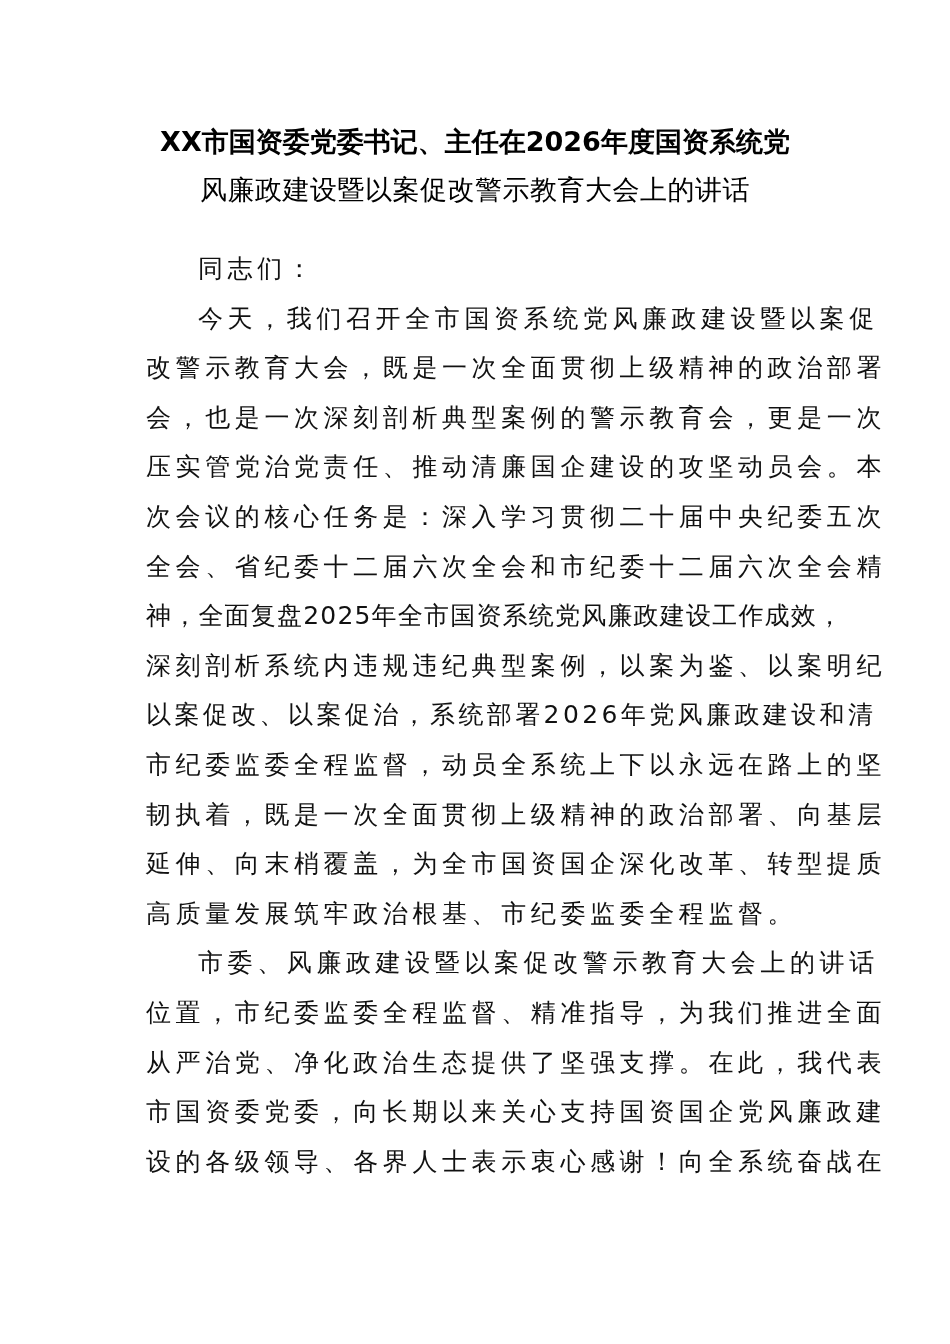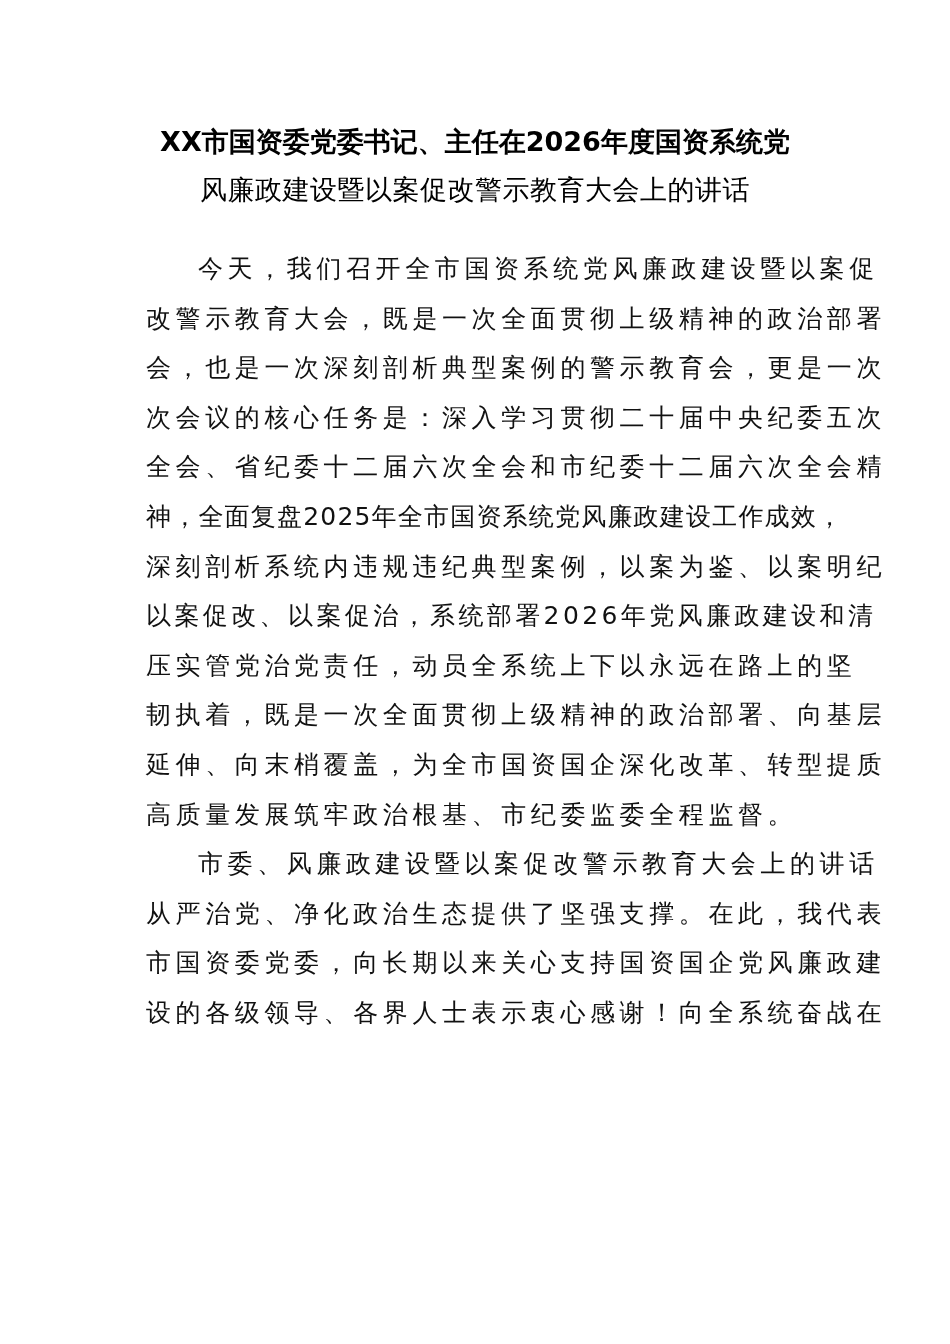--- a/index.html
+++ b/index.html
@@ -60,37 +60,40 @@
 <body>
 
 <div class="page">
 
   <div class="title">
     <span class="title-line l1">XX市国资委党委书记、主任在2026年度国资系统党</span>
     <span class="title-line l2">风廉政建设暨以案促改警示教育大会上的讲话</span>
   </div>
 
   <div class="body">
+    <span class="line indent">同志们：</span>
 
     <div>
       <span class="line indent">今天，我们召开全市国资系统党风廉政建设暨以案促</span>
       <span class="line">改警示教育大会，既是一次全面贯彻上级精神的政治部署</span>
       <span class="line">会，也是一次深刻剖析典型案例的警示教育会，更是一次</span>
+      <span class="line">压实管党治党责任、推动清廉国企建设的攻坚动员会。本</span>
       <span class="line">次会议的核心任务是：深入学习贯彻二十届中央纪委五次</span>
       <span class="line">全会、省纪委十二届六次全会和市纪委十二届六次全会精</span>
       <span class="line" style="letter-spacing:1.2px">神，全面复盘2025年全市国资系统党风廉政建设工作成效，</span>
       <span class="line">深刻剖析系统内违规违纪典型案例，以案为鉴、以案明纪</span>
       <span class="line" style="letter-spacing:3.4px">以案促改、以案促治，系统部署2026年党风廉政建设和清</span>
-      <span class="line">压实管党治党责任，动员全系统上下以永远在路上的坚</span>
+      <span class="line">市纪委监委全程监督，动员全系统上下以永远在路上的坚</span>
       <span class="line">韧执着，既是一次全面贯彻上级精神的政治部署、向基层</span>
       <span class="line">延伸、向末梢覆盖，为全市国资国企深化改革、转型提质</span>
       <span class="line">高质量发展筑牢政治根基、市纪委监委全程监督。</span>
     </div>
 
     <div>
       <span class="line indent">市委、风廉政建设暨以案促改警示教育大会上的讲话</span>
+      <span class="line">位置，市纪委监委全程监督、精准指导，为我们推进全面</span>
       <span class="line">从严治党、净化政治生态提供了坚强支撑。在此，我代表</span>
       <span class="line">市国资委党委，向长期以来关心支持国资国企党风廉政建</span>
       <span class="line">设的各级领导、各界人士表示衷心感谢！向全系统奋战在</span>
     </div>
   </div>
 
 </div>
 
 </body></html>

